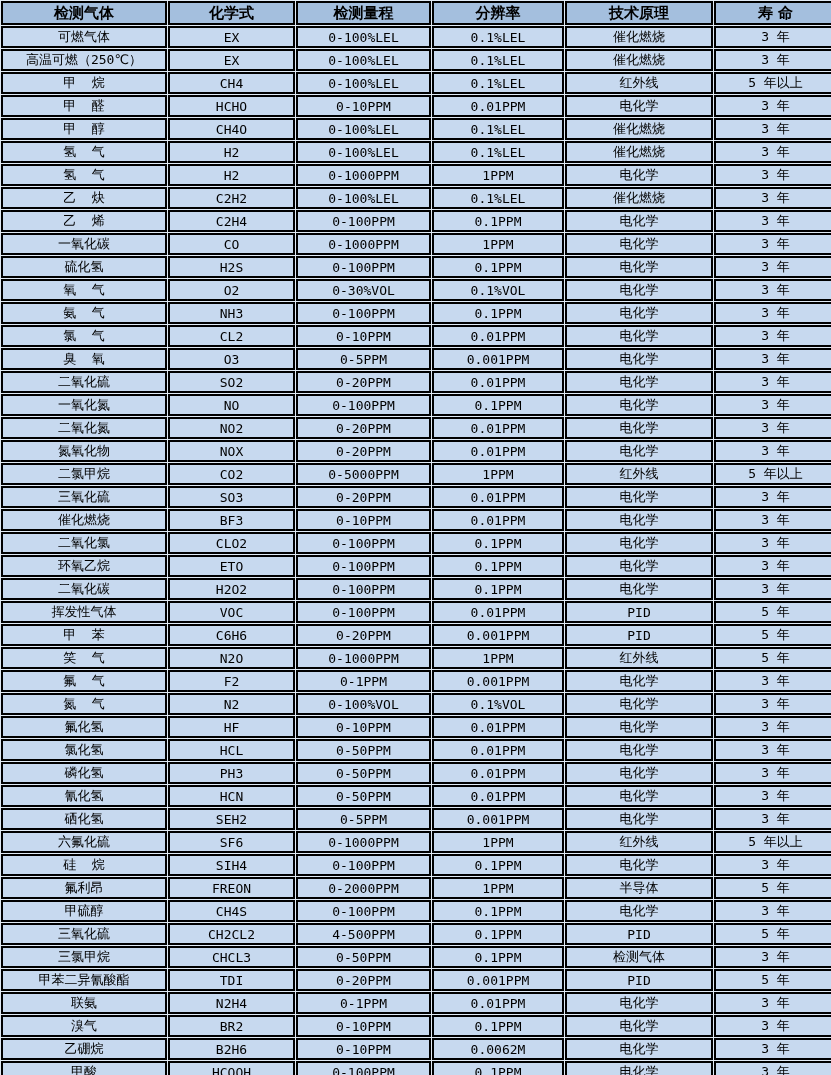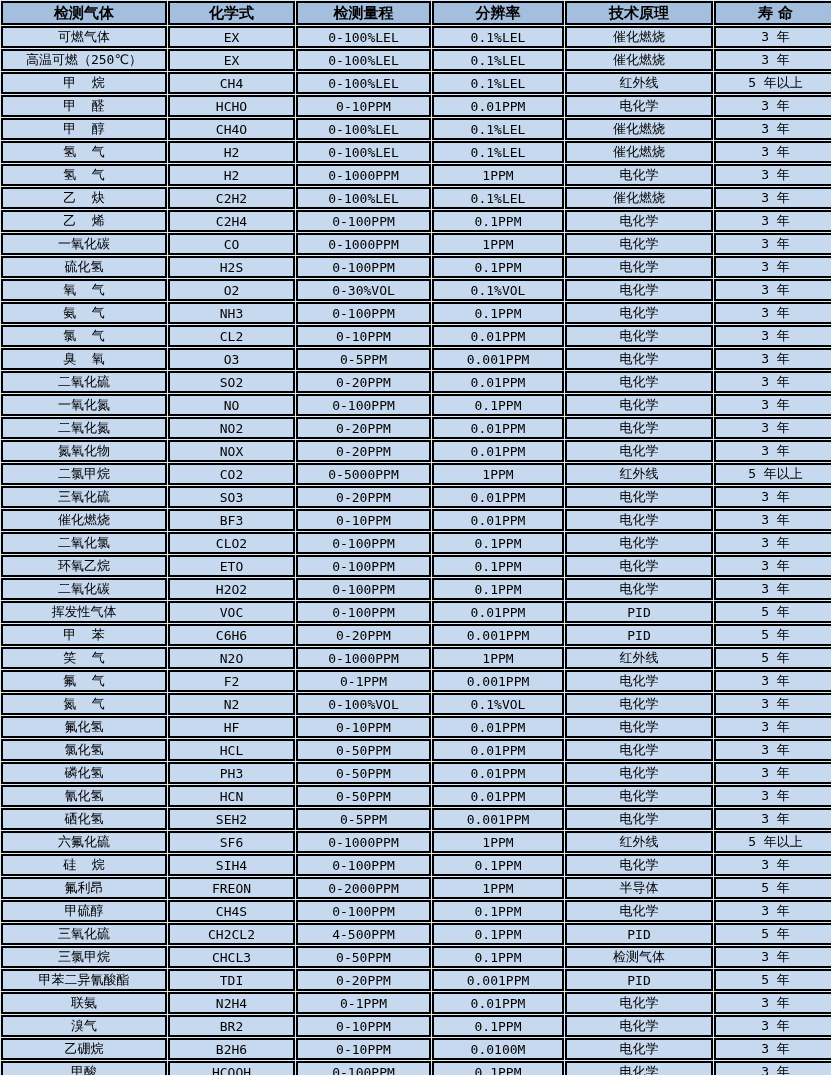--- a/index.html
+++ b/index.html
@@ -409,21 +409,21 @@
           <td>BR2</td>
           <td>0-10PPM</td>
           <td>0.1PPM</td>
           <td>电化学</td>
           <td>3 年</td>
         </tr>
         <tr>
           <td>乙硼烷</td>
           <td>B2H6</td>
           <td>0-10PPM</td>
-          <td>0.0100M</td>
+          <td>0.0062M</td>
           <td>电化学</td>
           <td>3 年</td>
         </tr>
         <tr>
           <td>甲酸</td>
           <td>HCOOH</td>
           <td>0-100PPM</td>
           <td>0.1PPM</td>
           <td>电化学</td>
           <td>3 年</td>

